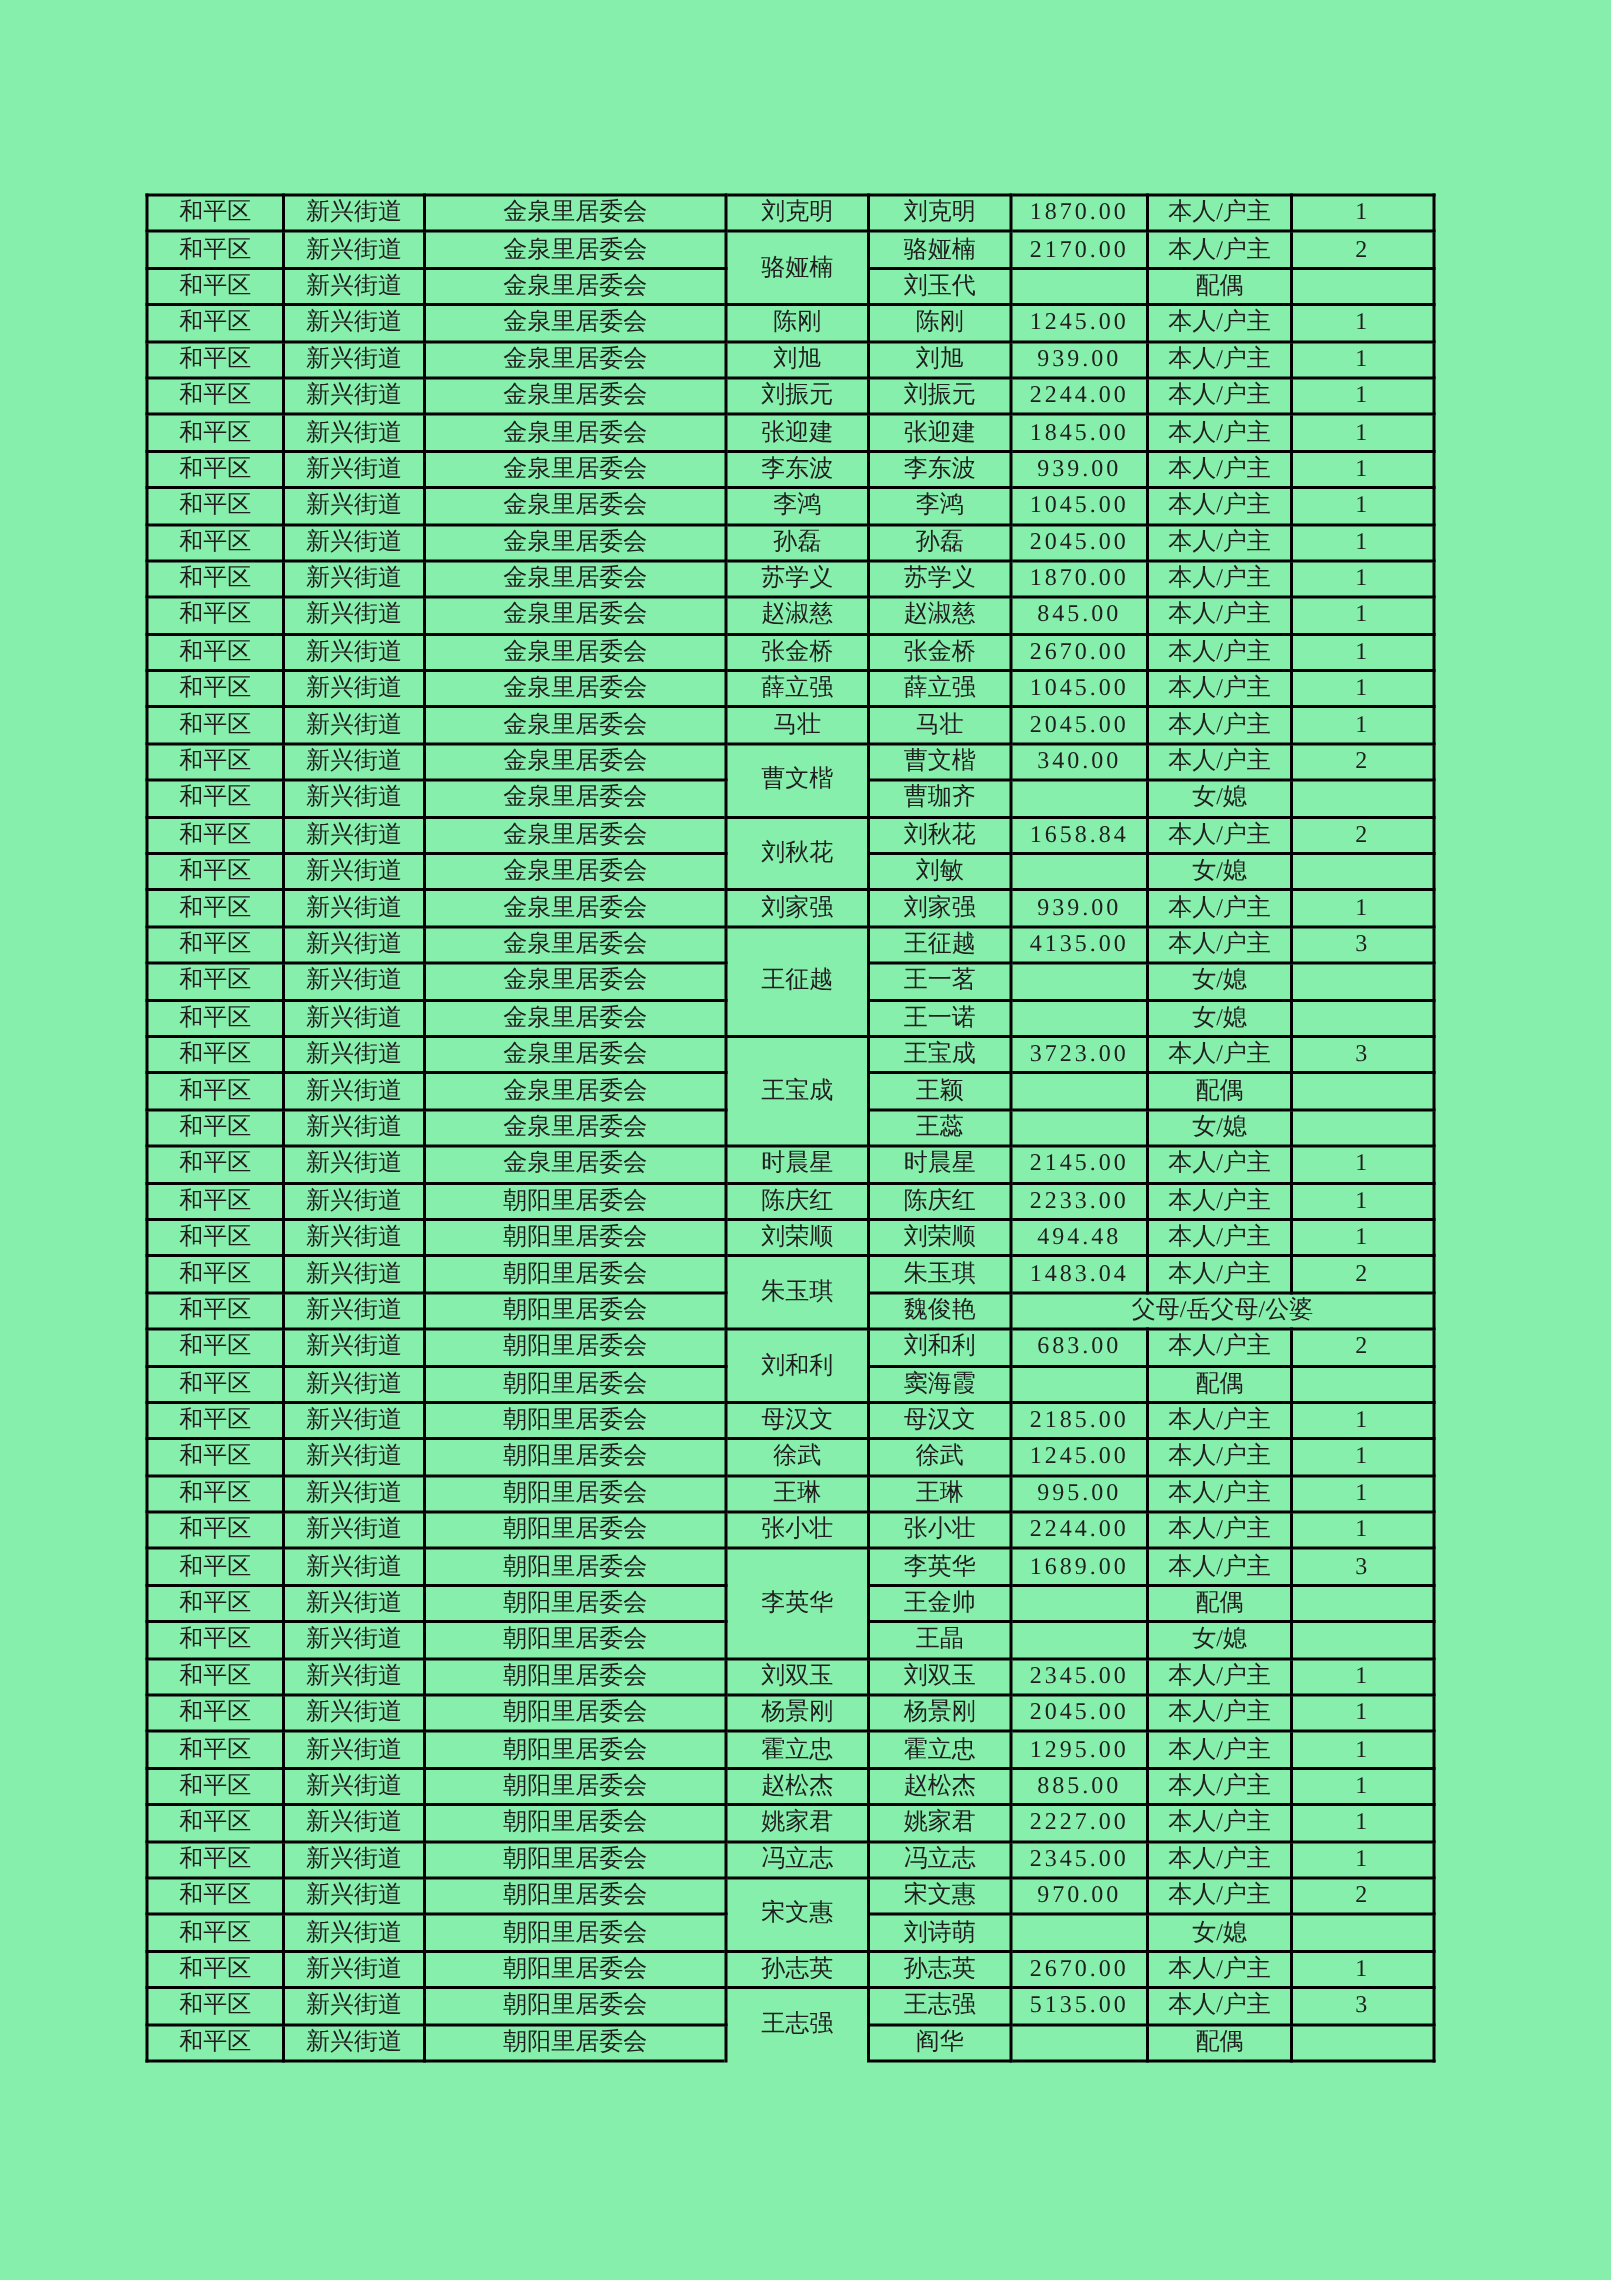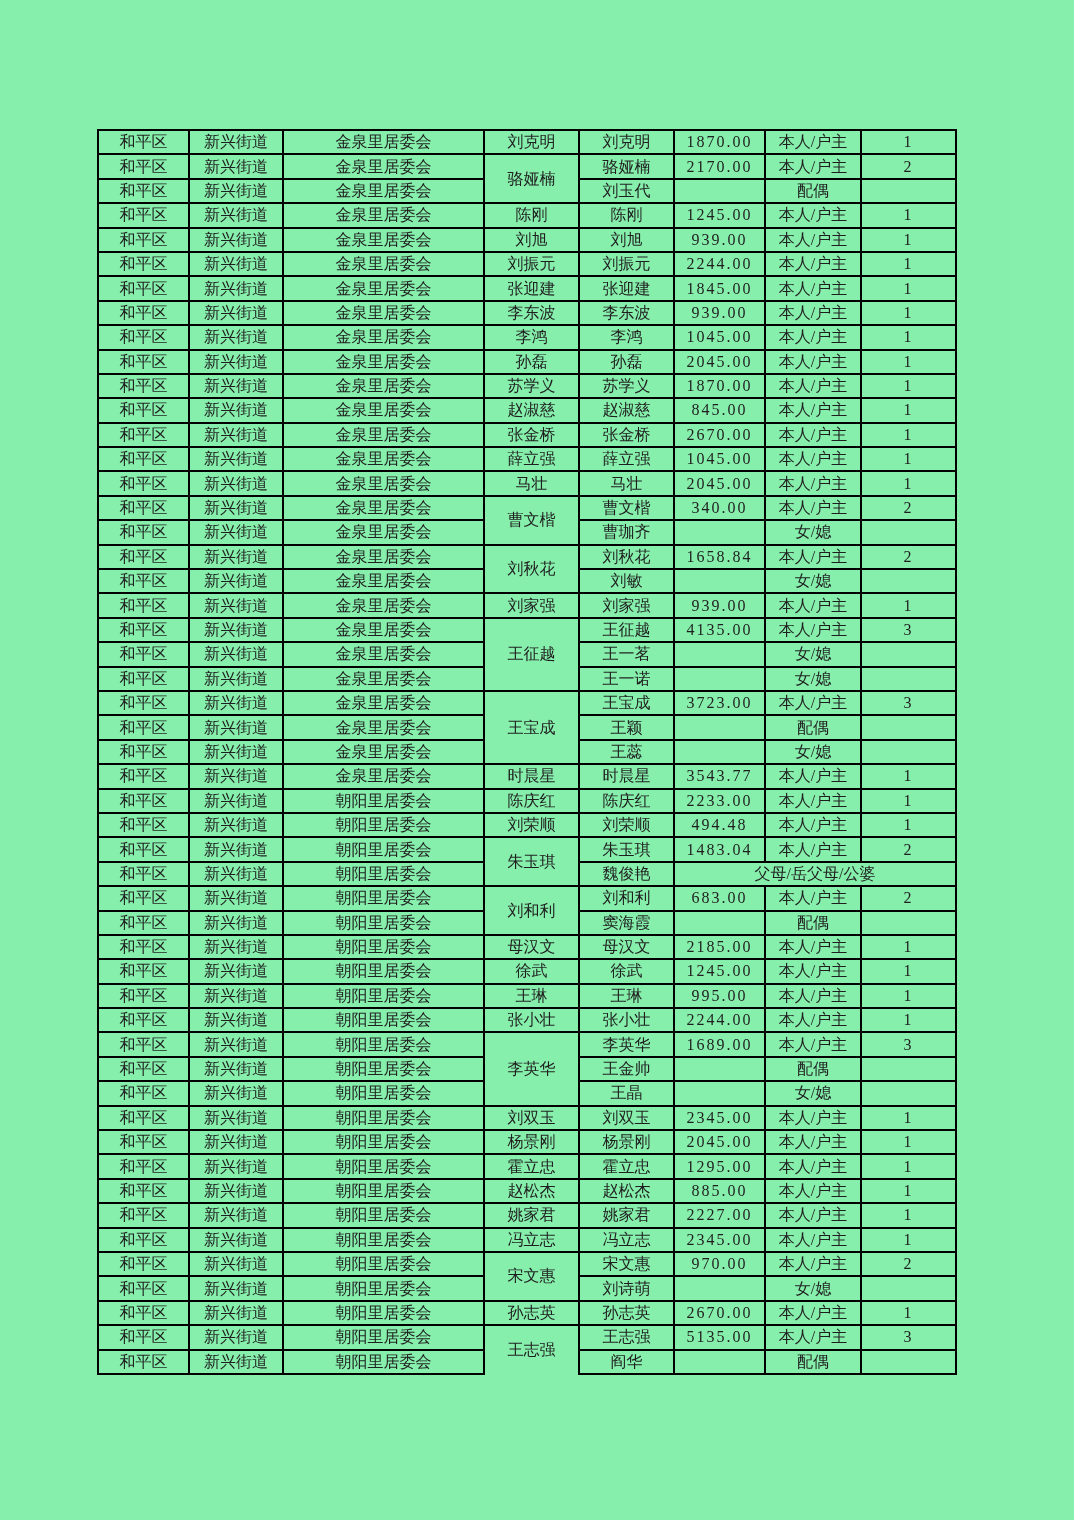--- a/index.html
+++ b/index.html
@@ -308,21 +308,21 @@
           <td class="num"></td>
           <td>女/媳</td>
           <td class="num"></td>
         </tr>
         <tr>
           <td>和平区</td>
           <td>新兴街道</td>
           <td>金泉里居委会</td>
           <td>时晨星</td>
           <td>时晨星</td>
-          <td class="num">3543.77</td>
+          <td class="num">2145.00</td>
           <td>本人/户主</td>
           <td class="num">1</td>
         </tr>
         <tr>
           <td>和平区</td>
           <td>新兴街道</td>
           <td>朝阳里居委会</td>
           <td>陈庆红</td>
           <td>陈庆红</td>
           <td class="num">2233.00</td>

